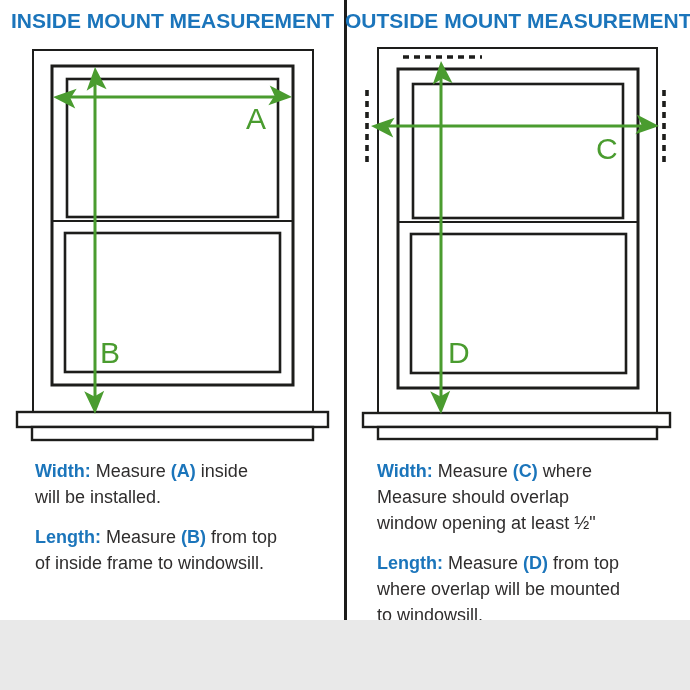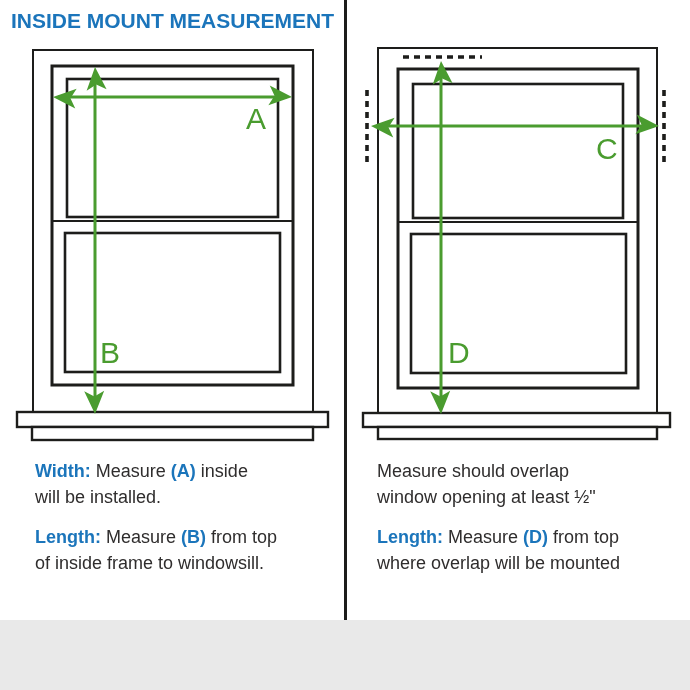--- a/index.html
+++ b/index.html
@@ -80,20 +80,21 @@
         <span class="line">will be installed.</span>
       </p>
       <p class="para">
         <span class="line"><span class="b">Length:</span><span> Measure </span><span class="b">(B)</span><span> from top</span></span>
         <span class="line">of inside frame to windowsill.</span>
       </p>
     </div>
   </div>
 
   <div class="panel right">
+    <div class="panel-title">OUTSIDE MOUNT MEASUREMENT</div>
 
     <svg class="win-svg" viewBox="0 0 345 400">
       <g>
         <rect class="ink" x="33" y="3" width="279" height="365" stroke-width="2"></rect>
         <rect class="ink" x="53" y="24" width="240" height="319" stroke-width="3"></rect>
         <rect class="ink" x="68" y="39" width="210" height="134" stroke-width="2.6"></rect>
         <line class="ink" x1="53" y1="177" x2="293" y2="177" stroke-width="2.2"></line>
         <rect class="ink" x="66" y="189" width="215" height="139" stroke-width="2.6"></rect>
         <rect class="fillw" x="18" y="368" width="307" height="14" stroke-width="2.4"></rect>
         <rect class="fillw" x="33" y="382" width="279" height="12" stroke-width="2.4"></rect>
@@ -112,22 +113,24 @@
       <g>
         <line class="garrow" x1="96" y1="22" x2="96" y2="362"></line>
         <polygon class="ghead" points="0,0 -23,-10 -17.5,0 -23,10" transform="translate(96,16) rotate(-94)"></polygon>
         <polygon class="ghead" points="0,0 -23,-10 -17.5,0 -23,10" transform="translate(96,369) rotate(88)"></polygon>
         <text class="glabel" x="103" y="318">D</text>
       </g>
     </svg>
 
     <div class="desc">
       <p class="para">
+        <span class="line"><span class="b">Width:</span><span> Measure </span><span class="b">(C)</span><span> where</span></span>
         <span class="line">Measure should overlap</span>
         <span class="line">window opening at least ½"</span>
       </p>
       <p class="para">
         <span class="line"><span class="b">Length:</span><span> Measure </span><span class="b">(D)</span><span> from top</span></span>
         <span class="line">where overlap will be mounted</span>
+        <span class="line">to windowsill.</span>
       </p>
     </div>
   </div>
 </div>
 
 </body></html>

